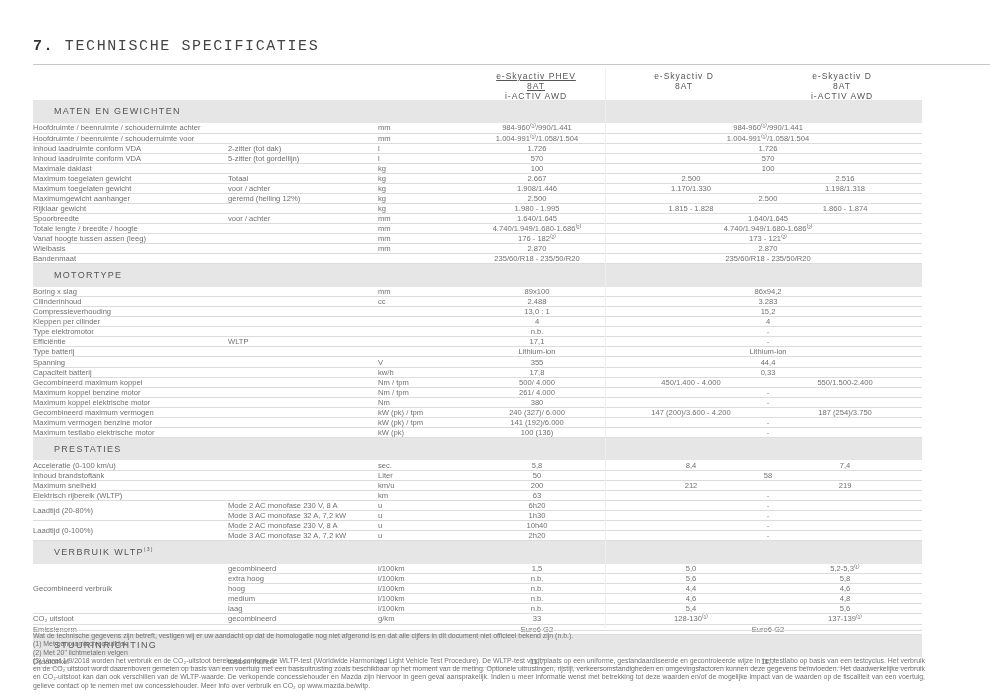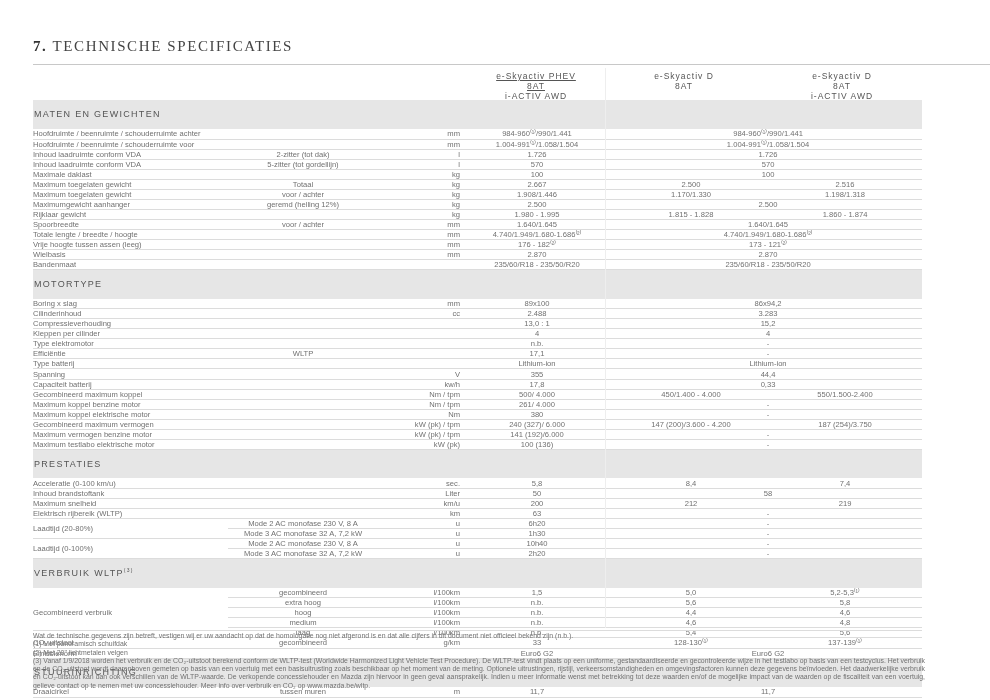--- a/index.html
+++ b/index.html
@@ -1,34 +1,34 @@
 <!DOCTYPE html>
 <html><head>
 <meta charset="utf-8">
 <style>
   * { box-sizing: border-box; margin: 0; padding: 0; }
   html, body { width: 990px; height: 700px; background: #ffffff; overflow: hidden; }
   body { font-family: "Liberation Sans", sans-serif; color: #6b6b6b; position: relative; }
   .title {
     position: absolute; left: 33px; top: 38px;
     font-size: 15px; letter-spacing: 1.6px; color: #444;
-    font-family: Liberation Serif, serif;
+    font-family: Liberation Mono, monospace;
   }
   .title b { font-weight: bold; color: #333; }
   .title-rule { position: absolute; left: 33px; top: 64px; width: 957px; height: 1px; background: #c8c8c8; }
   .colhead { position: absolute; top: 71px; font-size: 8.5px; letter-spacing: 1px; line-height: 10px; text-align: center; color: #555; }
   .colhead div { white-space: nowrap; }
   .col-sep { position: absolute; left: 605px; top: 68px; width: 1px; height: 560px; background: #eeeeee; }
   table { position: absolute; left: 33px; top: 100px; width: 889px; border-collapse: collapse; table-layout: fixed; }
   td { font-size: 7.6px; line-height: 9px; height: 10.05px; padding: 0 0 0 0; white-space: nowrap; overflow: hidden; border-bottom: 1px solid #dcdcdc; color: #707070; }
   td.c1 { width: 195px; }
-  td.c2 { width: 150px; text-align: center; }
-  td.c3 { width: 82px; text-align: right; }
+  td.c2 { width: 150px; }
+  td.c3 { width: 82px; text-align: left; }
   td.v { text-align: center; }
-  tr.section td { background: #e6e6e6; height: 29px; font-size: 9px; letter-spacing: 1.3px; color: #555; border-bottom: none; font-weight: normal; }
+  tr.section td { background: #e6e6e6; height: 23px; font-size: 9px; letter-spacing: 1.3px; color: #555; border-bottom: none; font-weight: normal; padding-left: 20px; }
   tr.section td span { padding-left: 1px; }
   sup { font-size: 5px; vertical-align: super; line-height: 0; }
   .footnotes { position: absolute; left: 33px; top: 632px; width: 892px; font-size: 6.9px; line-height: 8.3px; color: #707070; }
   .footnotes p { white-space: nowrap; overflow: hidden; }
   .footnotes p.wrap { white-space: normal; text-align: justify; }
   .foot-rule { position: absolute; left: 33px; top: 630px; width: 889px; height: 1px; background: #dcdcdc; }
 </style>
 </head>
 <body>
 
@@ -141,21 +141,21 @@
         <td class="v" colspan="2">1.640/1.645</td>
       </tr>
       <tr>
         <td class="c1">Totale lengte / breedte / hoogte</td>
         <td class="c2"></td>
         <td class="c3">mm</td>
         <td class="v">4.740/1.949/1.680-1.686⁽²⁾</td>
         <td class="v" colspan="2">4.740/1.949/1.680-1.686⁽²⁾</td>
       </tr>
       <tr>
-        <td class="c1">Vrije hoogte tussen assen (leeg)</td>
+        <td class="c1">Vanaf hoogte tussen assen (leeg)</td>
         <td class="c2"></td>
         <td class="c3">mm</td>
         <td class="v">176 - 182⁽²⁾</td>
         <td class="v" colspan="2">173 - 121⁽²⁾</td>
       </tr>
       <tr>
         <td class="c1">Wielbasis</td>
         <td class="c2"></td>
         <td class="c3">mm</td>
         <td class="v">2.870</td>

